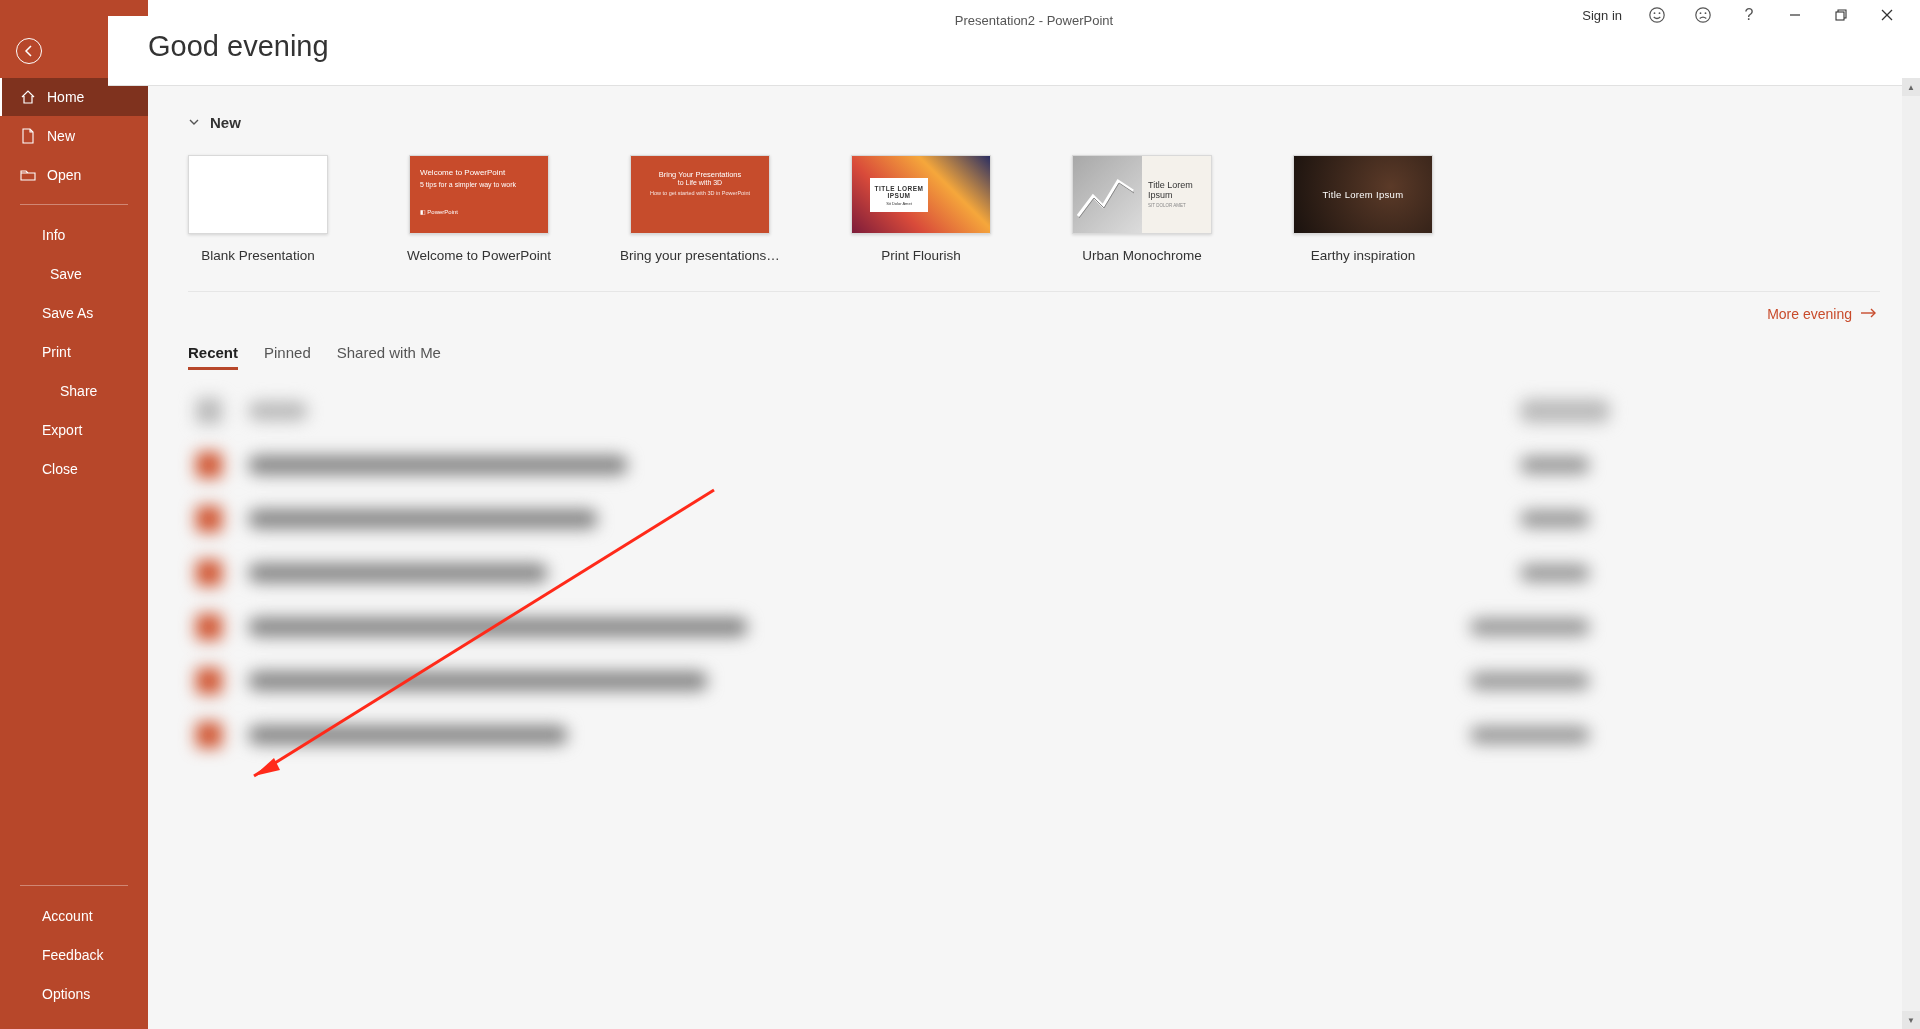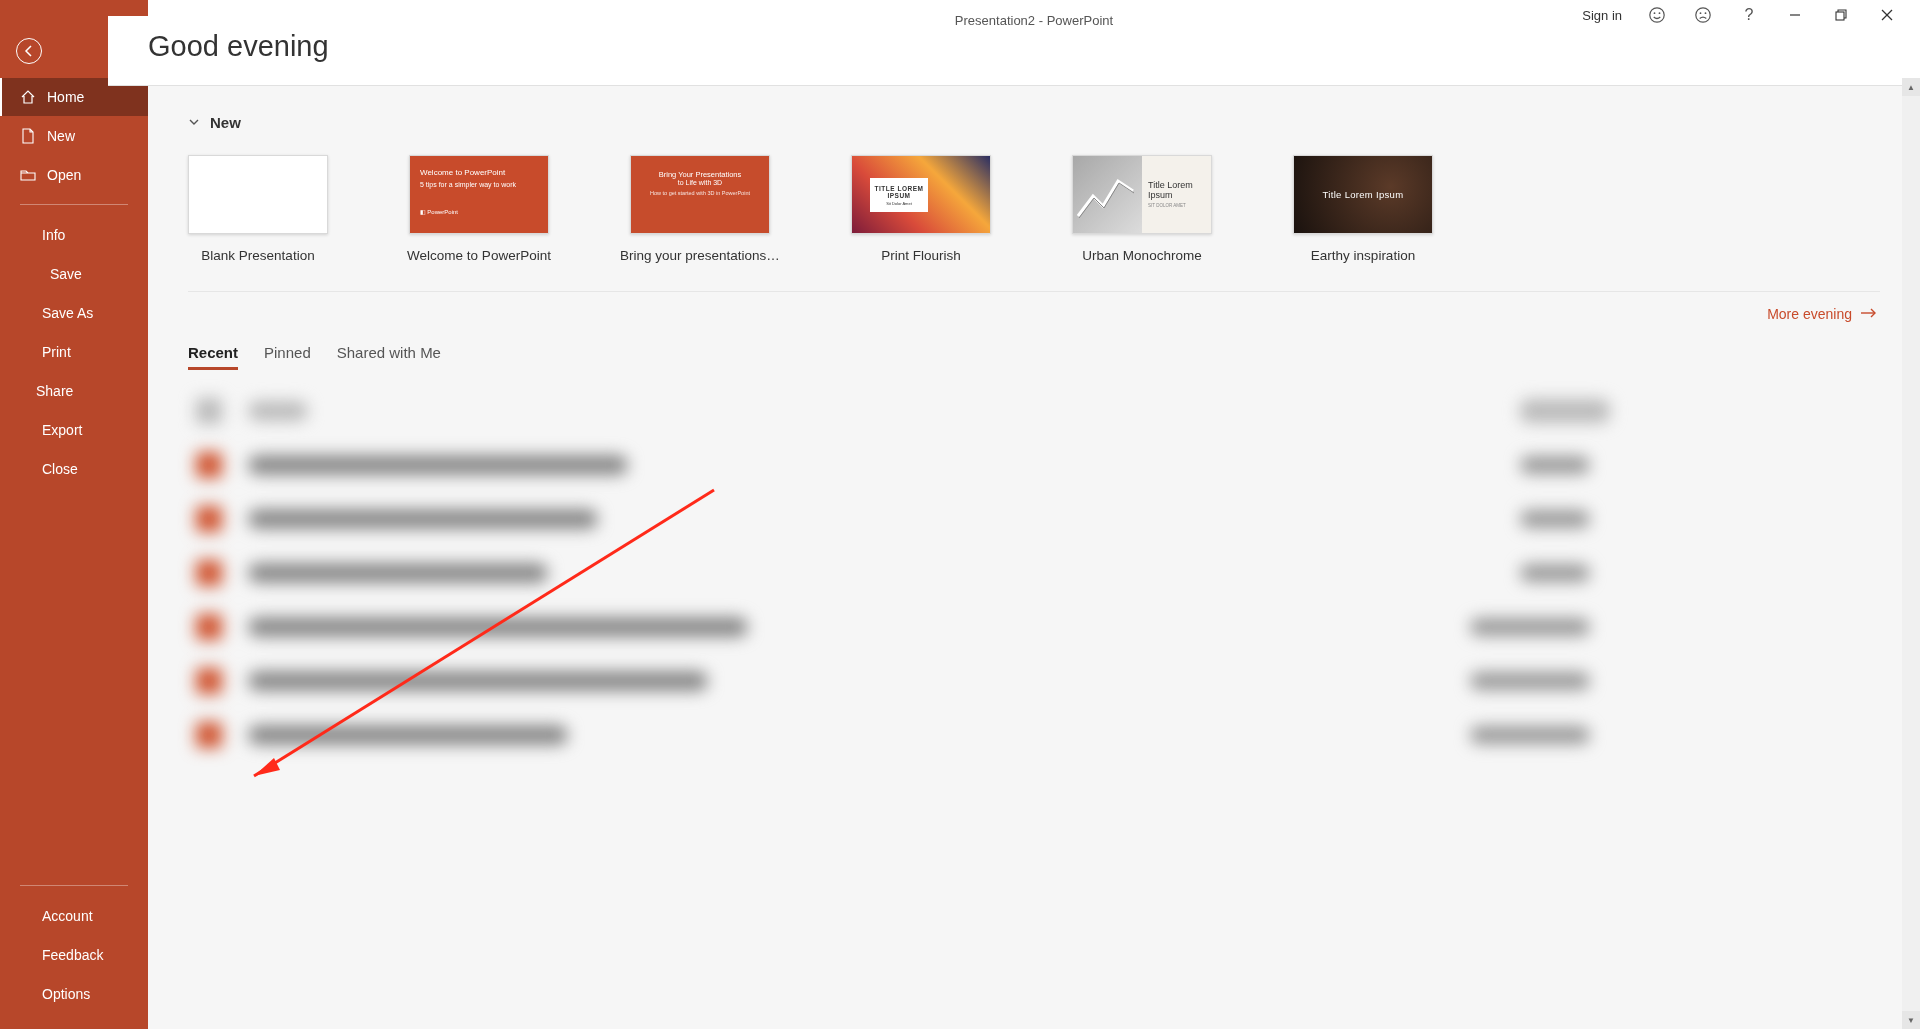--- a/index.html
+++ b/index.html
@@ -115,21 +115,21 @@
       </div>
     <div class="nav-item" style="padding-left:50px">
         <span>Save</span>
       </div>
     <div class="nav-item" style="padding-left:42px">
         <span>Save As</span>
       </div>
     <div class="nav-item" style="padding-left:42px">
         <span>Print</span>
       </div>
-    <div class="nav-item" style="padding-left:36px">
+    <div class="nav-item" style="padding-left:60px">
         <span>Share</span>
       </div>
     <div class="nav-item" style="padding-left:42px">
         <span>Export</span>
       </div>
     <div class="nav-item" style="padding-left:42px">
         <span>Close</span>
       </div>
     <div class="nav-bottom">
       <div class="sep"></div>

